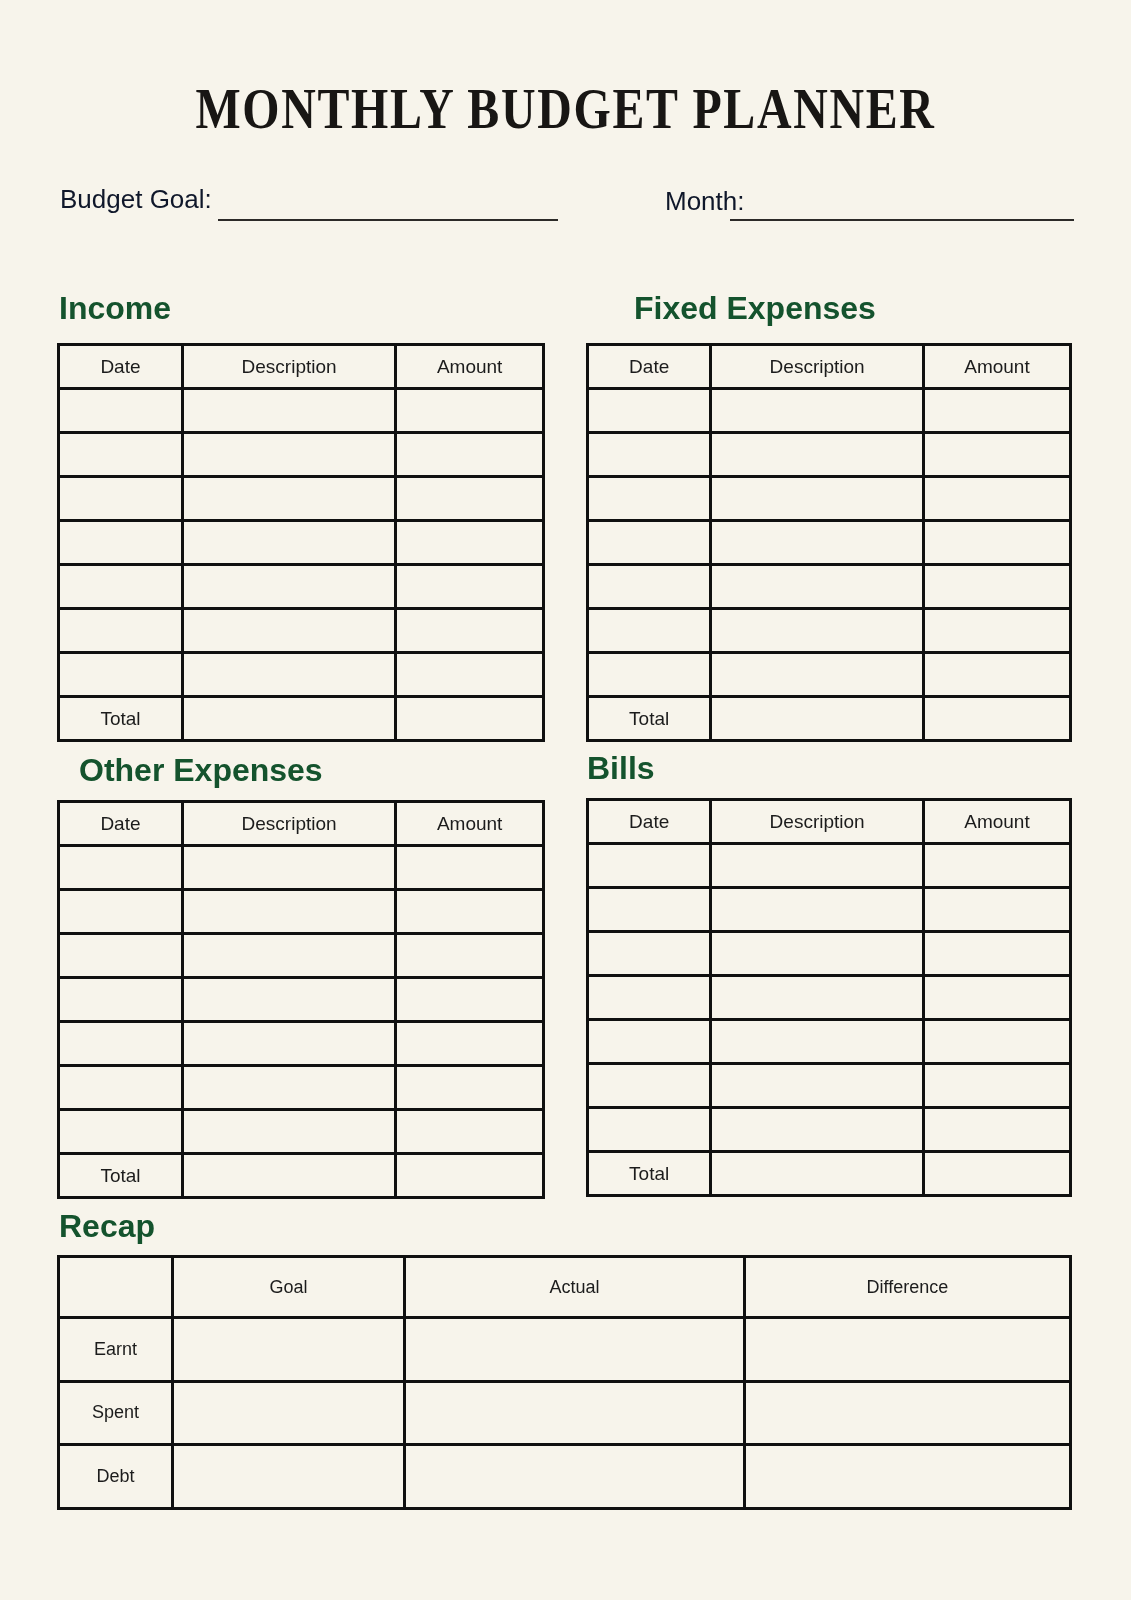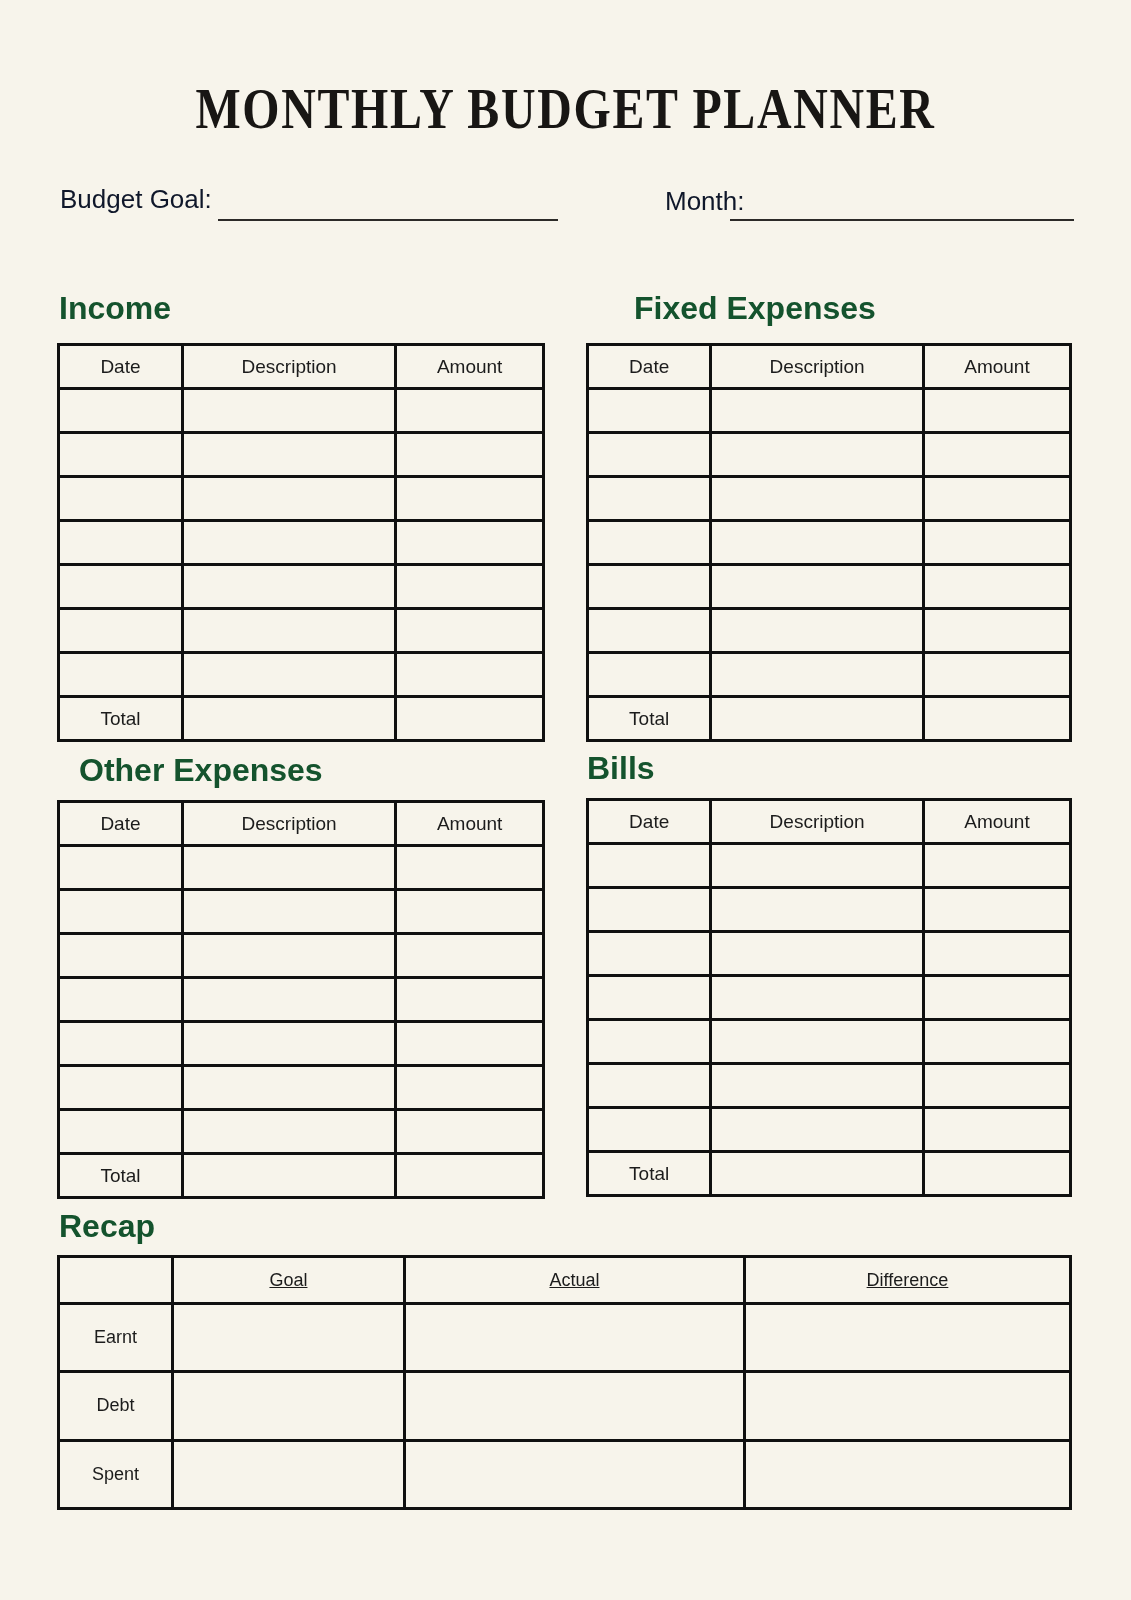--- a/index.html
+++ b/index.html
@@ -73,21 +73,21 @@
   #income-table { left:57px;  top:343px; width:488px; height:397px; }
   #fixed-table  { left:586px; top:343px; width:486px; height:397px; }
   #other-table  { left:57px;  top:800px; width:488px; height:397px; }
   #bills-table  { left:586px; top:798px; width:486px; height:397px; }
   .c-date { width:25.4%; }
   .c-desc { width:44.2%;margin-top:20px; }
   .c-amt  { width:30.4%; }
   .entry-table tr { height:44px; }
 
   #recap-table { left:57px; top:1255px; width:1015px; height:255px; }
-  #recap-table thead tr { height:47px;text-decoration:underline; }
+  #recap-table thead tr { height:61px; }
   #recap-table tbody tr { height:52px;padding-left:18px; }
   .r-label  { width:11.1%; }
   .r-goal   { width:22.9%; }
   .r-actual { width:33.7%; }
   .r-diff   { width:32.3%;margin-top:16px; }
   #recap-table th, #recap-table td { font-size:18px; }
 </style>
 </head>
 <body>
 
@@ -324,27 +324,27 @@
       </tr>
     </thead>
     <tbody>
       <tr>
         <td>Earnt</td>
         <td></td>
         <td></td>
         <td></td>
       </tr>
       <tr>
+        <td>Spent</td>
+        <td></td>
+        <td></td>
+        <td></td>
+      </tr>
+      <tr>
         <td>Debt</td>
         <td></td>
         <td></td>
         <td></td>
       </tr>
-      <tr>
-        <td>Spent</td>
-        <td></td>
-        <td></td>
-        <td></td>
-      </tr>
     </tbody>
   </table>
 
 </div>
 
 </body></html>

